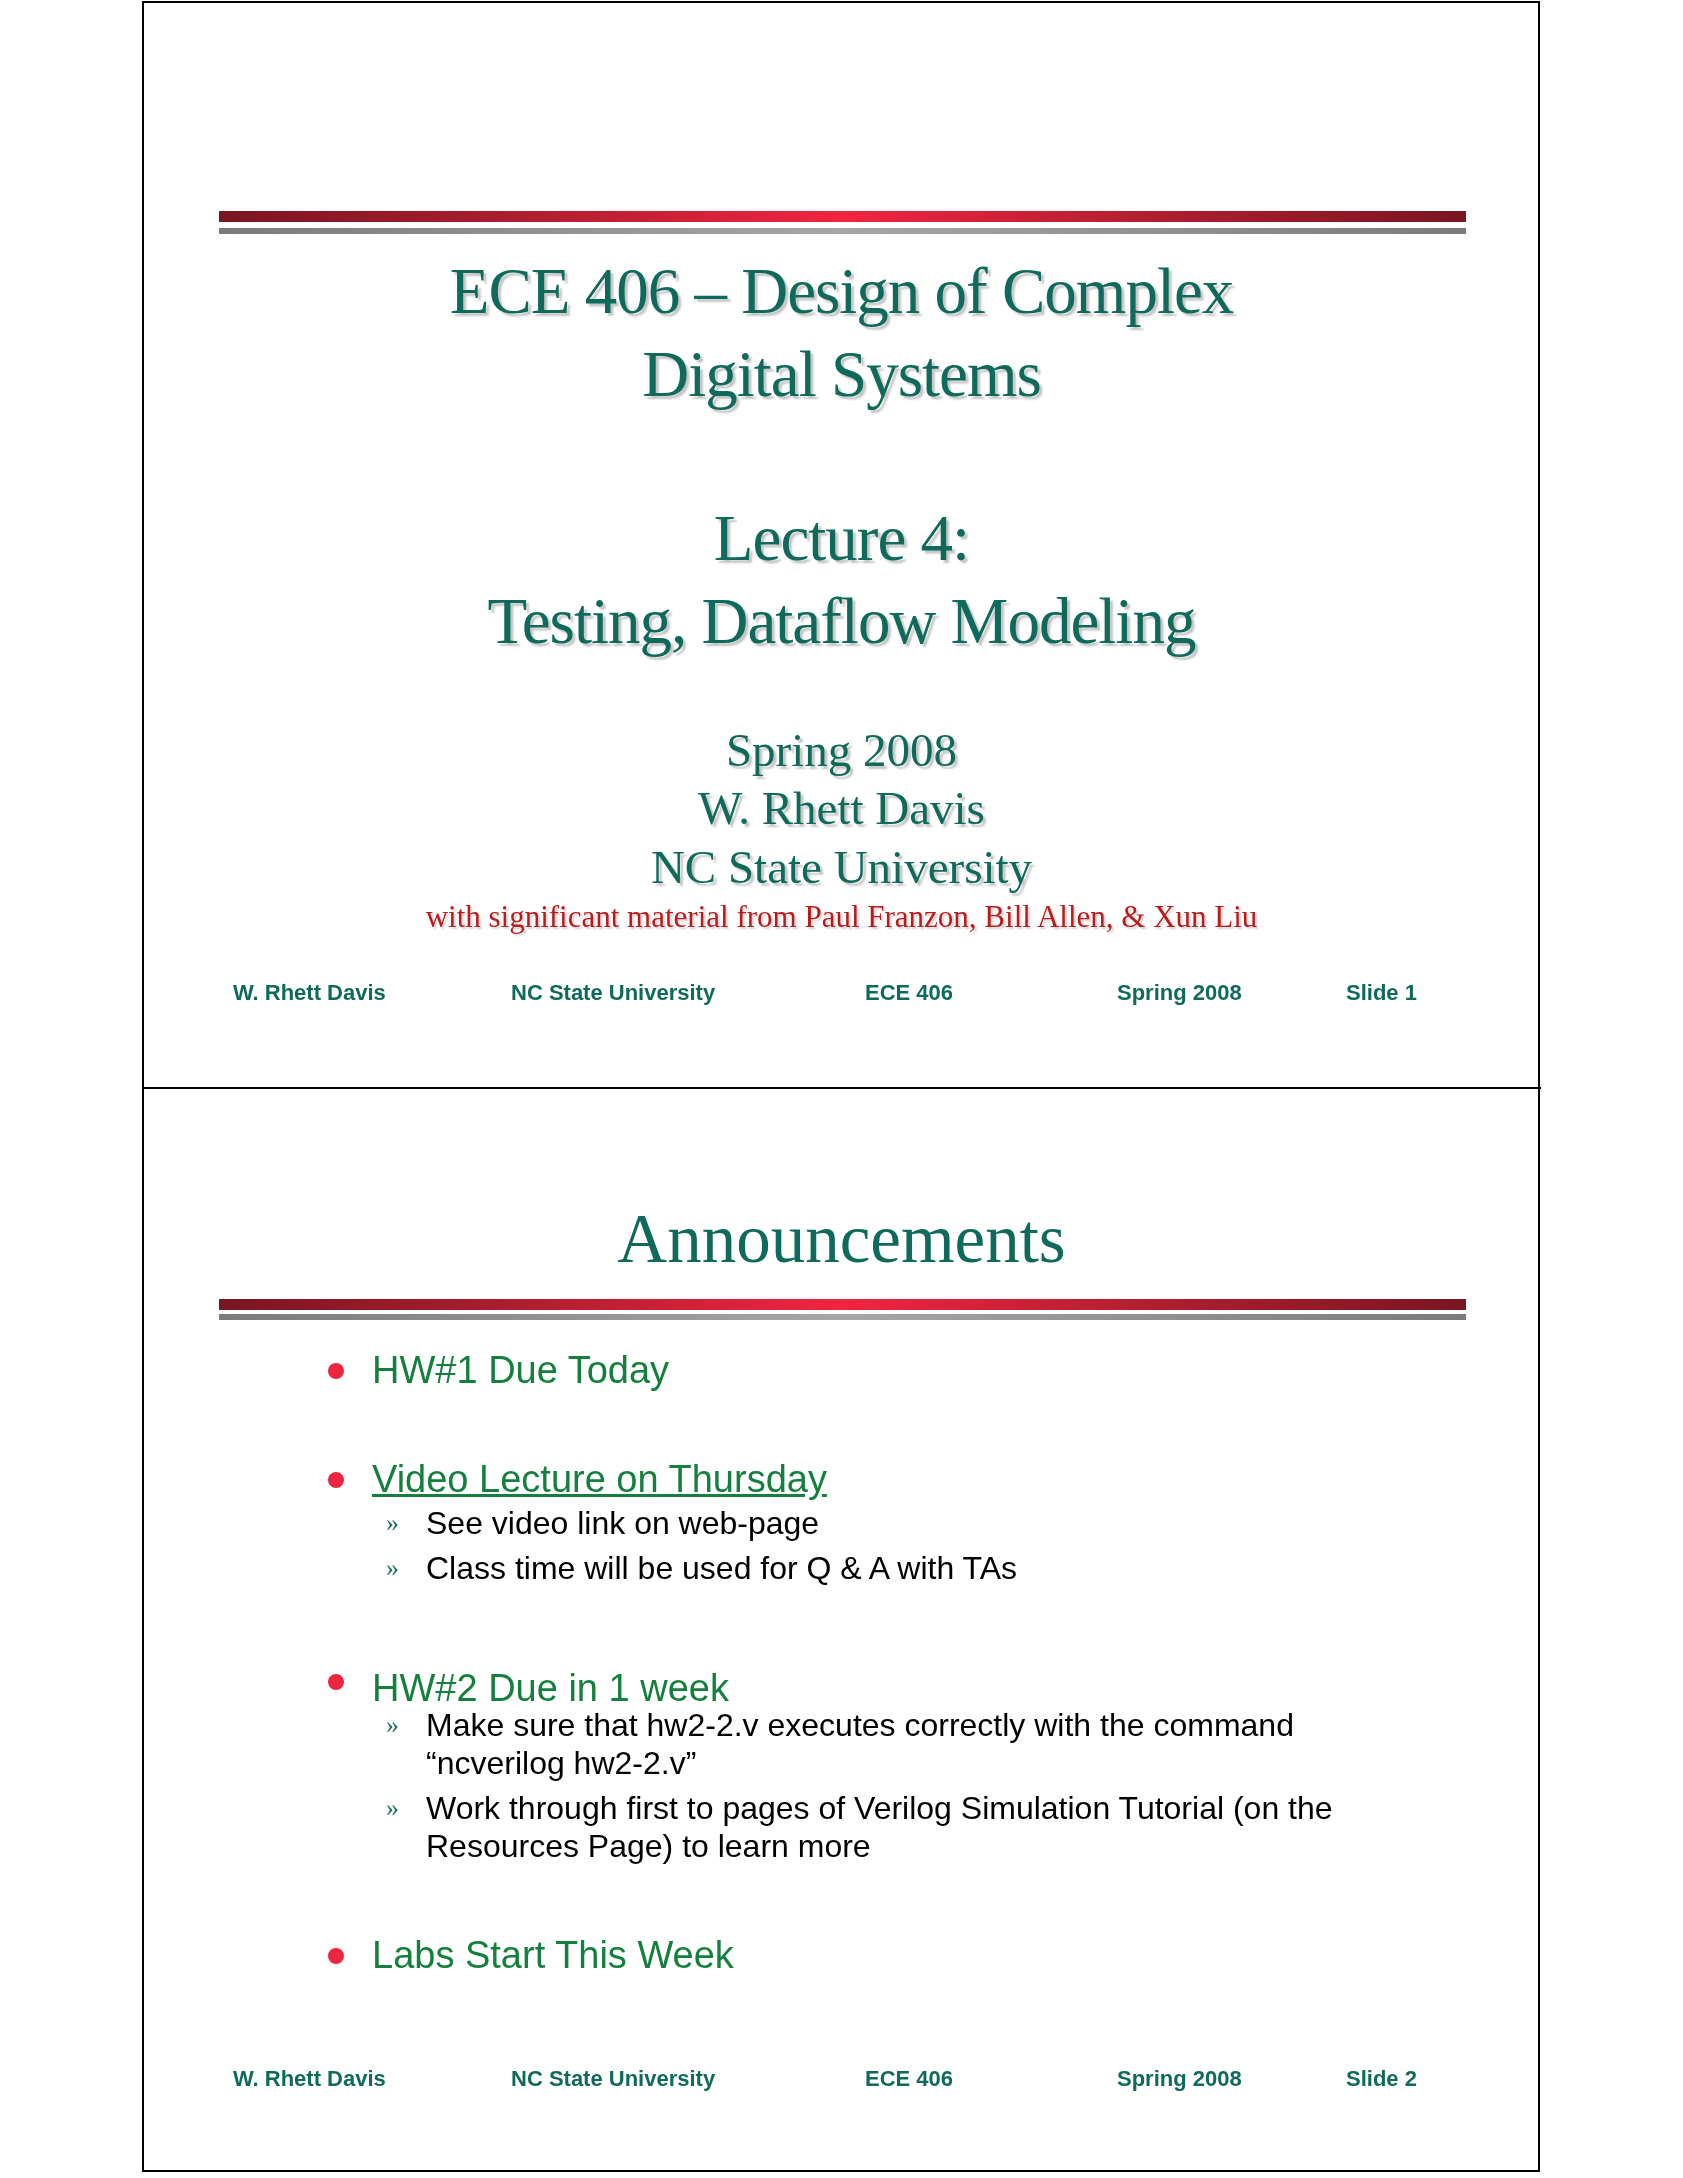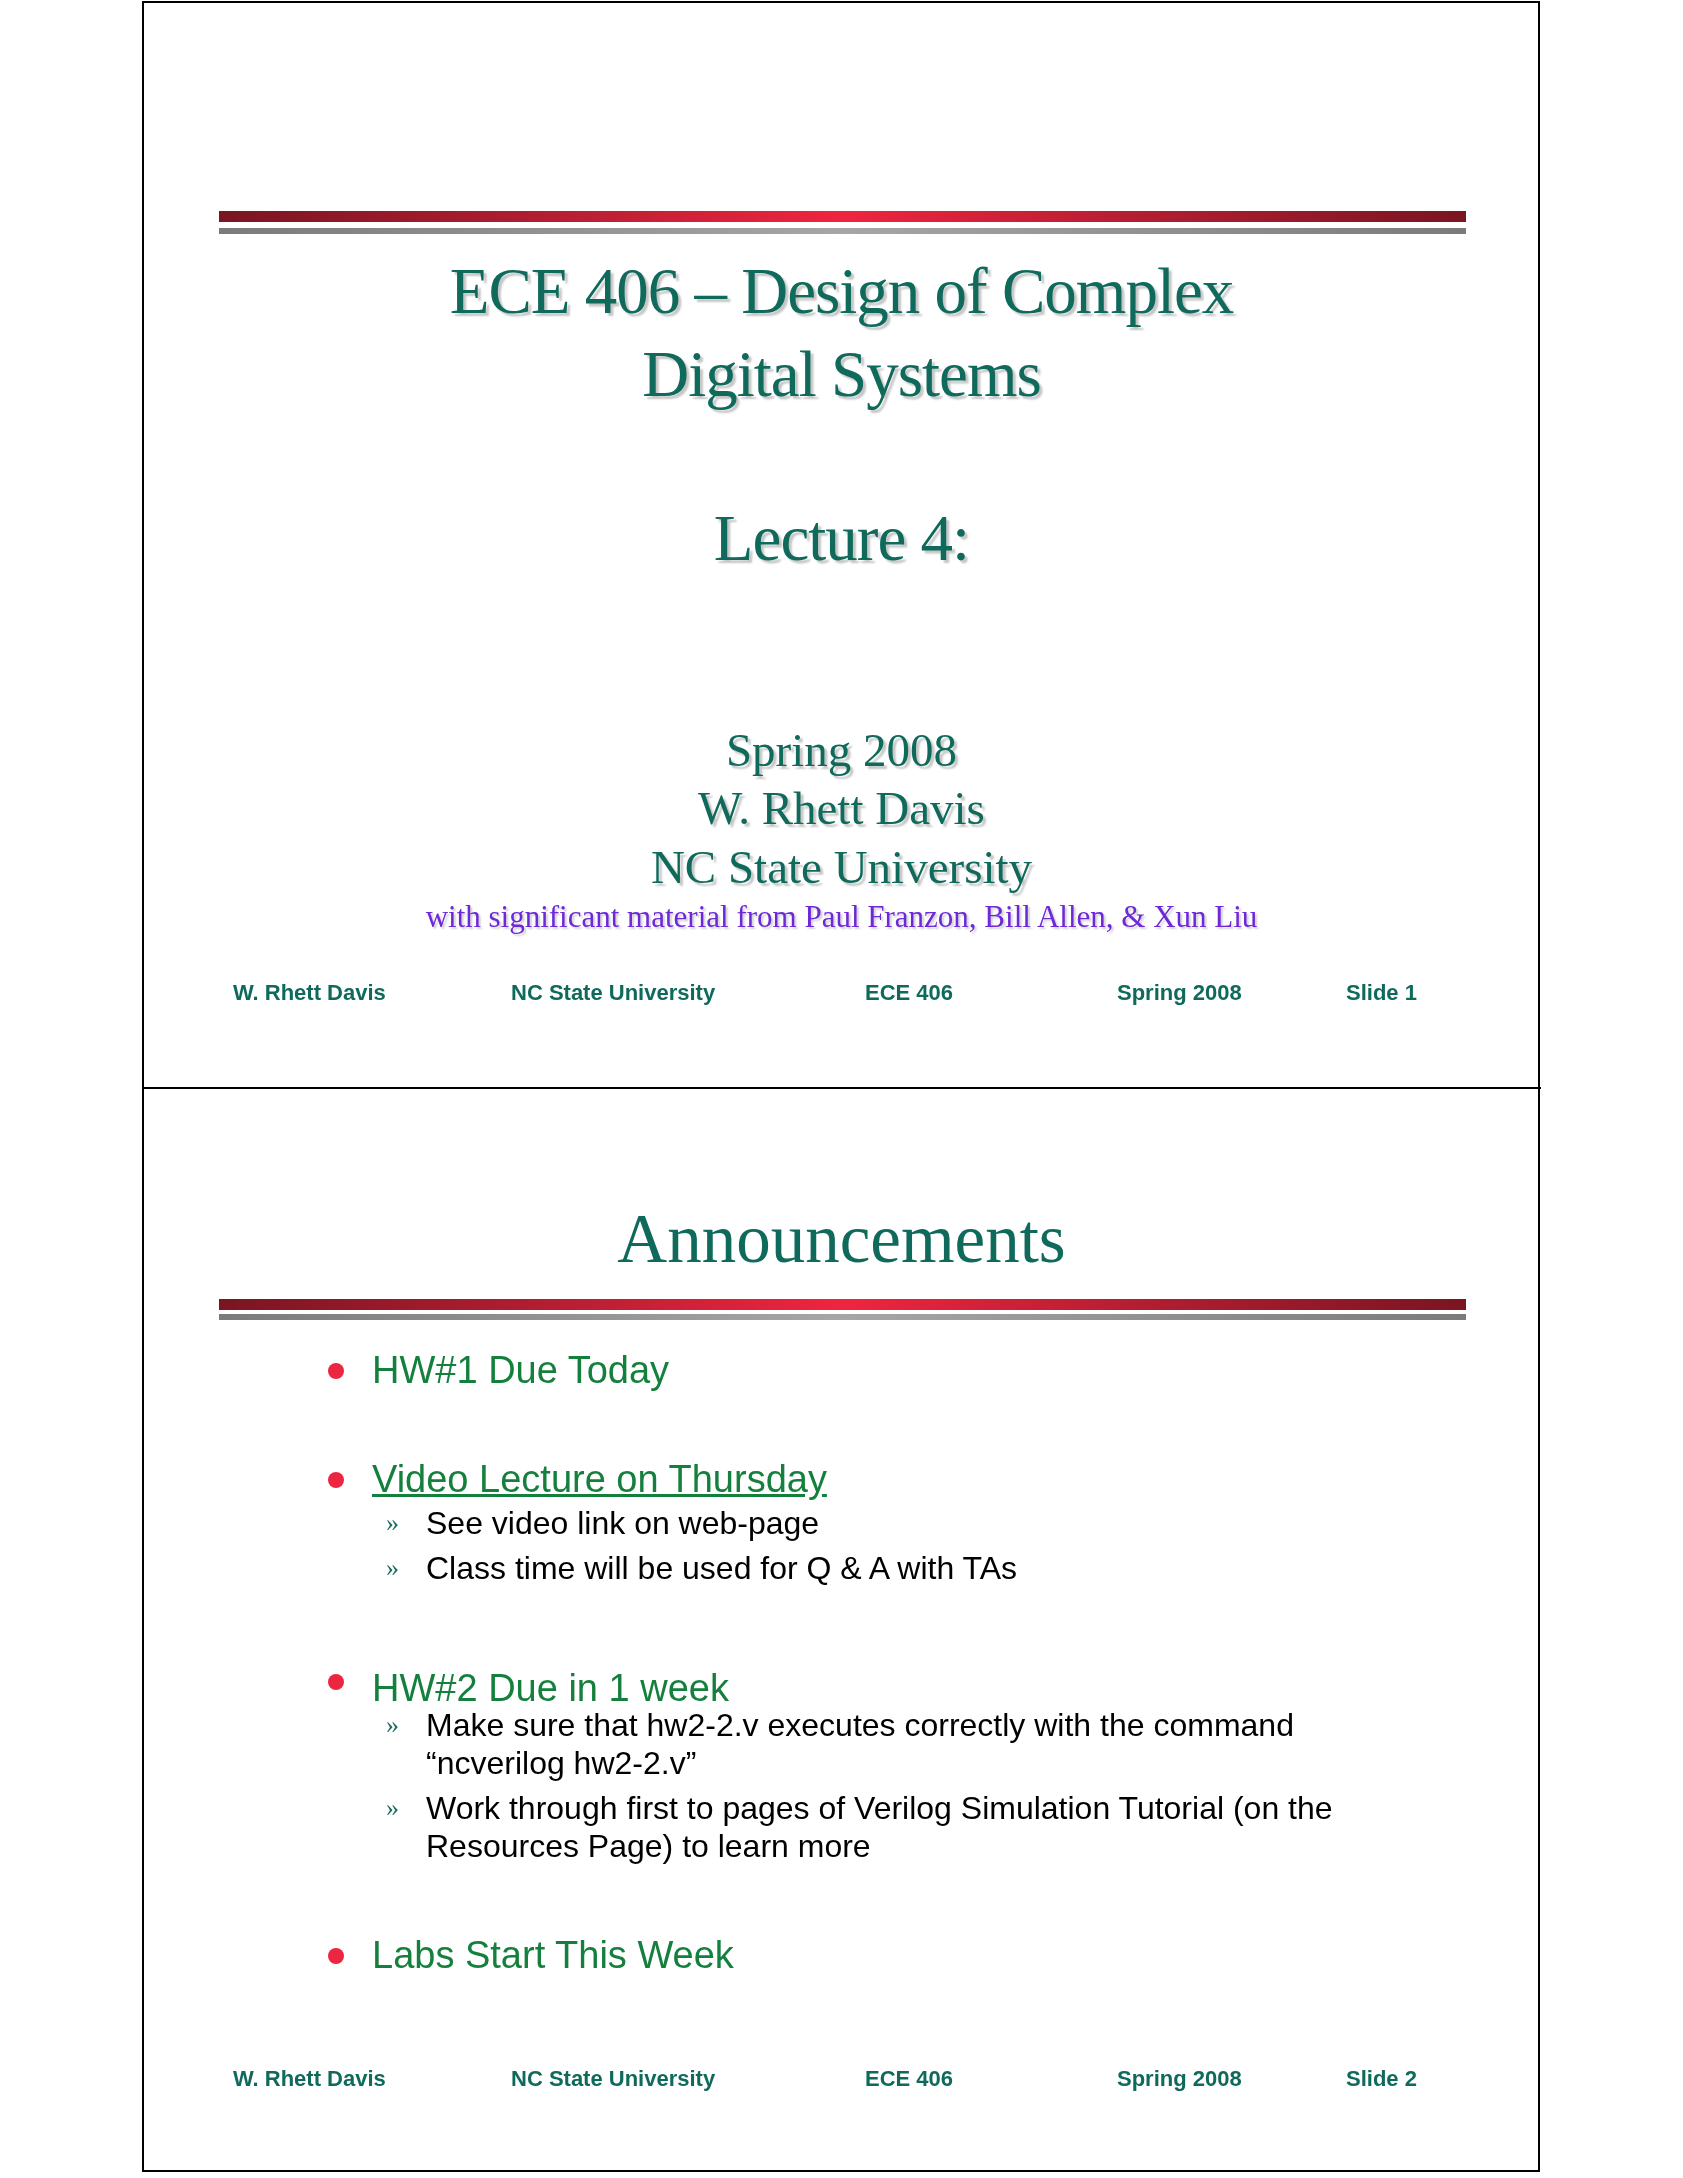--- a/index.html
+++ b/index.html
@@ -24,21 +24,21 @@
 
   .serif { font-family: "Liberation Serif", "DejaVu Serif", serif; }
 
   .teal { color: #0f6a5b; }
   .shadow { text-shadow: 3px 3px 2px #c6c6c6; }
 
   .centered { position: absolute; left: 0; width: 100%; text-align: center; white-space: nowrap; }
 
   .title-main { font-size: 65px; line-height: 83px; letter-spacing: -1px; }
   .title-sub { font-size: 47px; line-height: 58px; }
-  .credit { font-size: 31px; line-height: 40px; color: #6d28d9; text-shadow: 2px 2px 2px #cfcfcf; }
+  .credit { font-size: 31px; line-height: 40px; color: #b91c1c; text-shadow: 2px 2px 2px #cfcfcf; }
 
   .footer { position: absolute; left: 0; width: 100%; height: 30px; }
   .footer span {
     position: absolute; top: 0; font-family: "Liberation Sans", "DejaVu Sans", sans-serif;
     font-weight: bold; font-size: 22px; color: #0f6a5b; white-space: nowrap;
   }
 
   .ann-title { font-size: 69px; line-height: 79px; }
   .bullet-row { position: absolute; left: 0; width: 100%; }
   .bullet-dot {
@@ -65,20 +65,21 @@
 <div class="slide-divider"></div>
 
 <div class="slide slide-1">
   <div class="bar-red" style="top:209px;"></div>
   <div class="bar-gray" style="top:226px;"></div>
 
   <div class="centered serif teal shadow title-main" style="top:248px;">ECE 406 – Design of Complex</div>
   <div class="centered serif teal shadow title-main" style="top:331px;">Digital Systems</div>
 
   <div class="centered serif teal shadow title-main" style="top:495px;">Lecture 4:</div>
+  <div class="centered serif teal shadow title-main" style="top:578px;">Testing, Dataflow Modeling</div>
 
   <div class="centered serif teal shadow title-sub" style="top:719px;">Spring 2008</div>
   <div class="centered serif teal shadow title-sub" style="top:777px;">W. Rhett Davis</div>
   <div class="centered serif teal shadow title-sub" style="top:836px;">NC State University</div>
   <div class="centered serif credit" style="top:895px;">with significant material from Paul Franzon, Bill Allen, &amp; Xun Liu</div>
 
   <div class="footer" style="top:978px;">
     <span style="left:91px;">W. Rhett Davis</span>
     <span style="left:369px;">NC State University</span>
     <span style="left:723px;">ECE 406</span>

